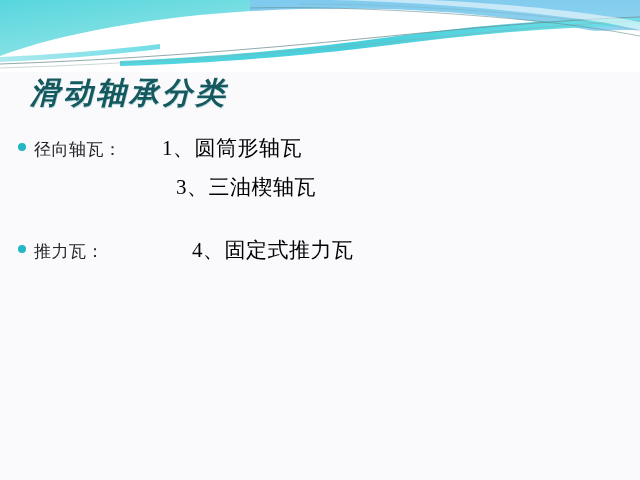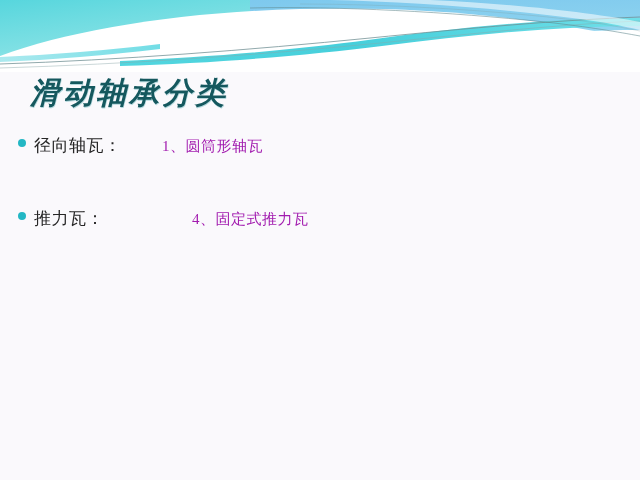--- a/index.html
+++ b/index.html
@@ -56,21 +56,21 @@
   .body-area {
     position: absolute;
     left: 0;
     top: 134px;
     width: 640px;
   }
   .block {
     position: relative;
   }
   .block + .block {
-    margin-top: 34px;
+    margin-top: 24px;
   }
   .row {
     display: flex;
     align-items: baseline;
     height: 39px;
   }
   .bullet-cell {
     width: 26px;
     flex: 0 0 26px;
     display: flex;
@@ -94,22 +94,22 @@
   .lead {
     font-size: 17px;
     color: #262626;
     white-space: nowrap;
     padding-left: 8px;
     letter-spacing: 0.5px;
   }
   .lead.w-radial { width: 122px; }
   .lead.w-thrust { width: 122px; }
   .sub {
-    font-size: 15px;
-    color: #a21caf;
+    font-size: 21px;
+    color: #000000;
     white-space: nowrap;
     letter-spacing: 0.5px;
   }
   .indent-1 { padding-left: 6px; }
   .indent-2 { padding-left: 20px; }
   .indent-t1 { padding-left: 36px; }
   .indent-t2 { padding-left: 50px; }
 </style>
 </head>
 <body>
@@ -168,20 +168,25 @@
   <div class="body-area">
 
     <div class="block">
       <div class="row">
         <div class="bullet-cell">
           <span class="bullet"></span>
         </div>
         <div class="lead w-radial">径向轴瓦：</div>
         <div class="sub indent-1">1、圆筒形轴瓦</div>
       </div>
+      <div class="row">
+        <div class="bullet-spacer"></div>
+        <div class="lead w-radial"></div>
+        <div class="sub indent-2">3、三油楔轴瓦</div>
+      </div>
     </div>
 
     <div class="block">
       <div class="row">
         <div class="bullet-cell">
           <span class="bullet"></span>
         </div>
         <div class="lead w-thrust">推力瓦：</div>
         <div class="sub indent-t1">4、固定式推力瓦</div>
       </div>

